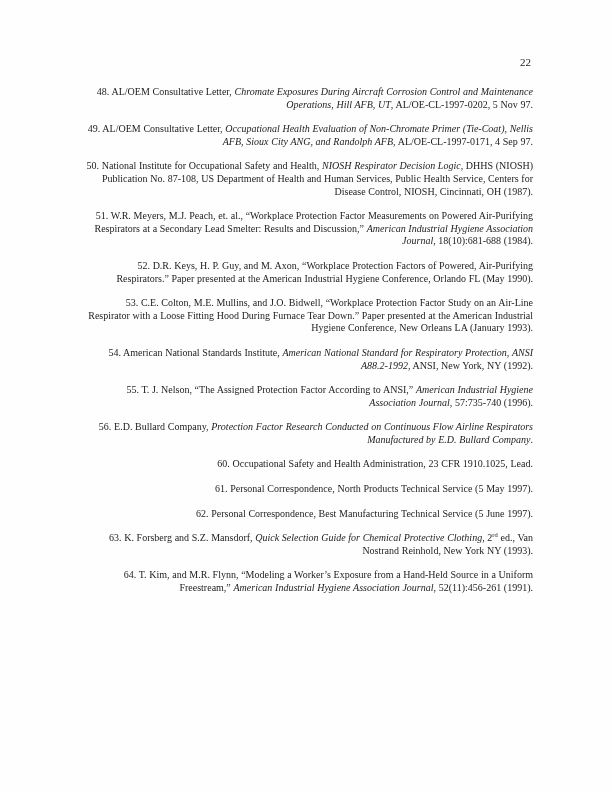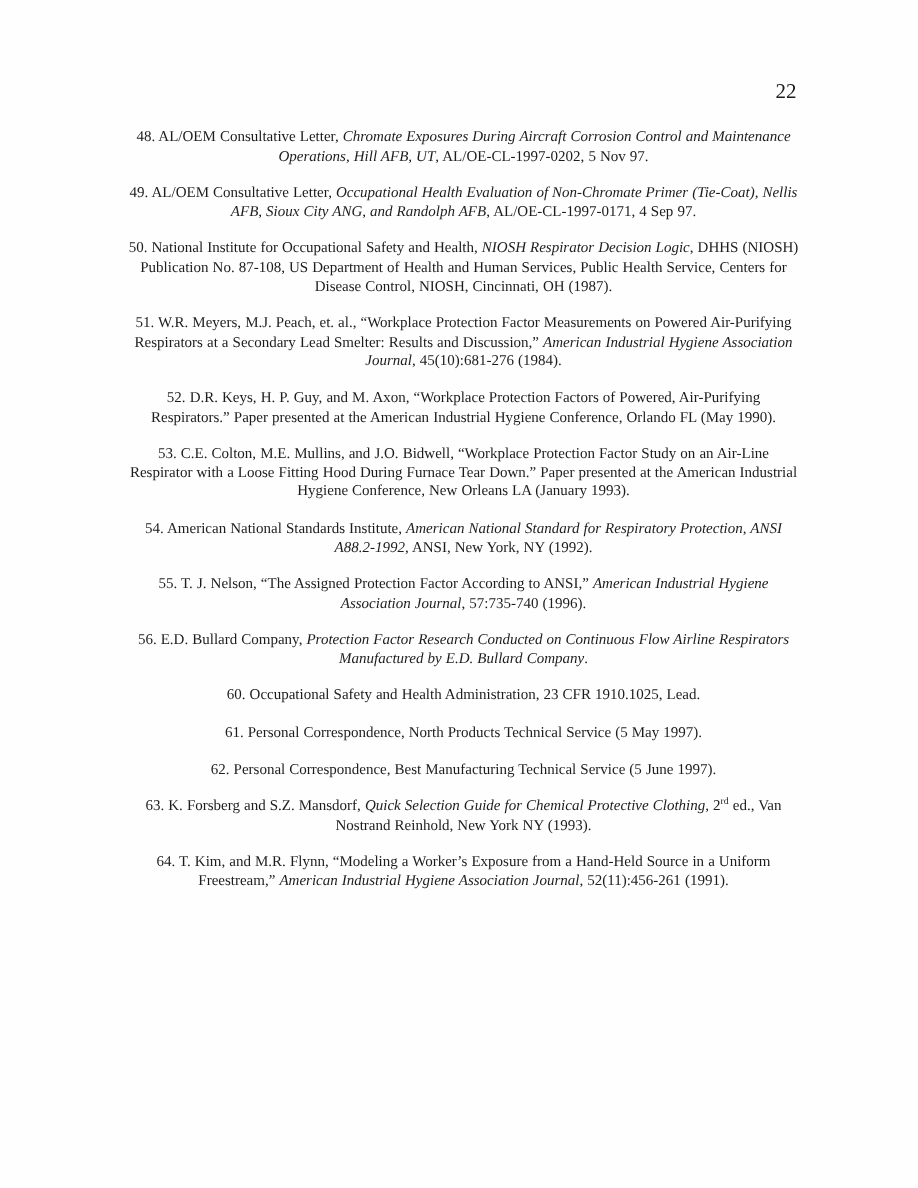--- a/index.html
+++ b/index.html
@@ -14,54 +14,54 @@
     position: relative;
     font-family: "Liberation Serif", serif;
     color: #1c1c1c;
     overflow: hidden;
     box-sizing: border-box;
   }
   .page-number {
     position: absolute;
     top: 56px;
     right: 81px;
-    font-size: 14px;
+    font-size: 11px;
     line-height: 12px;
   }
   .content {
     position: absolute;
     left: 85px;
     top: 86px;
     width: 448px;
   }
   p.ref {
     font-size: 10px;
     line-height: 12.6px;
     margin: 0 0 12px 0;
-    text-align: center;
+    text-align: right;
     word-spacing: 0.2px;
   }
   .it {
     font-style: italic;
   }
   sup {
     font-size: 6.5px;
     line-height: 0;
   }
 </style>
 </head>
 <body>
 
 <div class="page">
   <div class="page-number">22</div>
   <div class="content">
       <p class="ref"><span>48. AL/OEM Consultative Letter, </span><span class="it">Chromate Exposures During Aircraft Corrosion Control and Maintenance Operations, Hill AFB, UT</span><span>, AL/OE-CL-1997-0202, 5 Nov 97.</span></p>
       <p class="ref"><span>49. AL/OEM Consultative Letter, </span><span class="it">Occupational Health Evaluation of Non-Chromate Primer (Tie-Coat), Nellis AFB, Sioux City ANG, and Randolph AFB</span><span>, AL/OE-CL-1997-0171, 4 Sep 97.</span></p>
       <p class="ref"><span>50. National Institute for Occupational Safety and Health, </span><span class="it">NIOSH Respirator Decision Logic</span><span>, DHHS (NIOSH) Publication No. 87-108, US Department of Health and Human Services, Public Health Service, Centers for Disease Control, NIOSH, Cincinnati, OH (1987).</span></p>
-      <p class="ref"><span>51. W.R. Meyers, M.J. Peach, et. al., “Workplace Protection Factor Measurements on Powered Air-Purifying Respirators at a Secondary Lead Smelter: Results and Discussion,” </span><span class="it">American Industrial Hygiene Association Journal</span><span>, 45(10):681-276 (1984).</span></p>
+      <p class="ref"><span>51. W.R. Meyers, M.J. Peach, et. al., “Workplace Protection Factor Measurements on Powered Air-Purifying Respirators at a Secondary Lead Smelter: Results and Discussion,” </span><span class="it">American Industrial Hygiene Association Journal</span><span>, 18(10):681-688 (1984).</span></p>
       <p class="ref"><span>52. D.R. Keys, H. P. Guy, and M. Axon, “Workplace Protection Factors of Powered, Air-Purifying Respirators.” Paper presented at the American Industrial Hygiene Conference, Orlando FL (May 1990).</span></p>
       <p class="ref"><span>53. C.E. Colton, M.E. Mullins, and J.O. Bidwell, “Workplace Protection Factor Study on an Air-Line Respirator with a Loose Fitting Hood During Furnace Tear Down.” Paper presented at the American Industrial Hygiene Conference, New Orleans LA (January 1993).</span></p>
       <p class="ref"><span>54. American National Standards Institute, </span><span class="it">American National Standard for Respiratory Protection, ANSI A88.2-1992</span><span>, ANSI, New York, NY (1992).</span></p>
       <p class="ref"><span>55. T. J. Nelson, “The Assigned Protection Factor According to ANSI,” </span><span class="it">American Industrial Hygiene Association Journal</span><span>, 57:735-740 (1996).</span></p>
       <p class="ref"><span>56. E.D. Bullard Company, </span><span class="it">Protection Factor Research Conducted on Continuous Flow Airline Respirators Manufactured by E.D. Bullard Company</span><span>.</span></p>
       <p class="ref"><span>60. Occupational Safety and Health Administration, 23 CFR 1910.1025, Lead.</span></p>
       <p class="ref"><span>61. Personal Correspondence, North Products Technical Service (5 May 1997).</span></p>
       <p class="ref"><span>62. Personal Correspondence, Best Manufacturing Technical Service (5 June 1997).</span></p>
       <p class="ref"><span>63. K. Forsberg and S.Z. Mansdorf, </span><span class="it">Quick Selection Guide for Chemical Protective Clothing</span><span>, 2</span><sup>rd</sup><span> ed., Van Nostrand Reinhold, New York NY (1993).</span></p>
       <p class="ref"><span>64. T. Kim, and M.R. Flynn, “Modeling a Worker’s Exposure from a Hand-Held Source in a Uniform Freestream,” </span><span class="it">American Industrial Hygiene Association Journal</span><span>, 52(11):456-261 (1991).</span></p>

